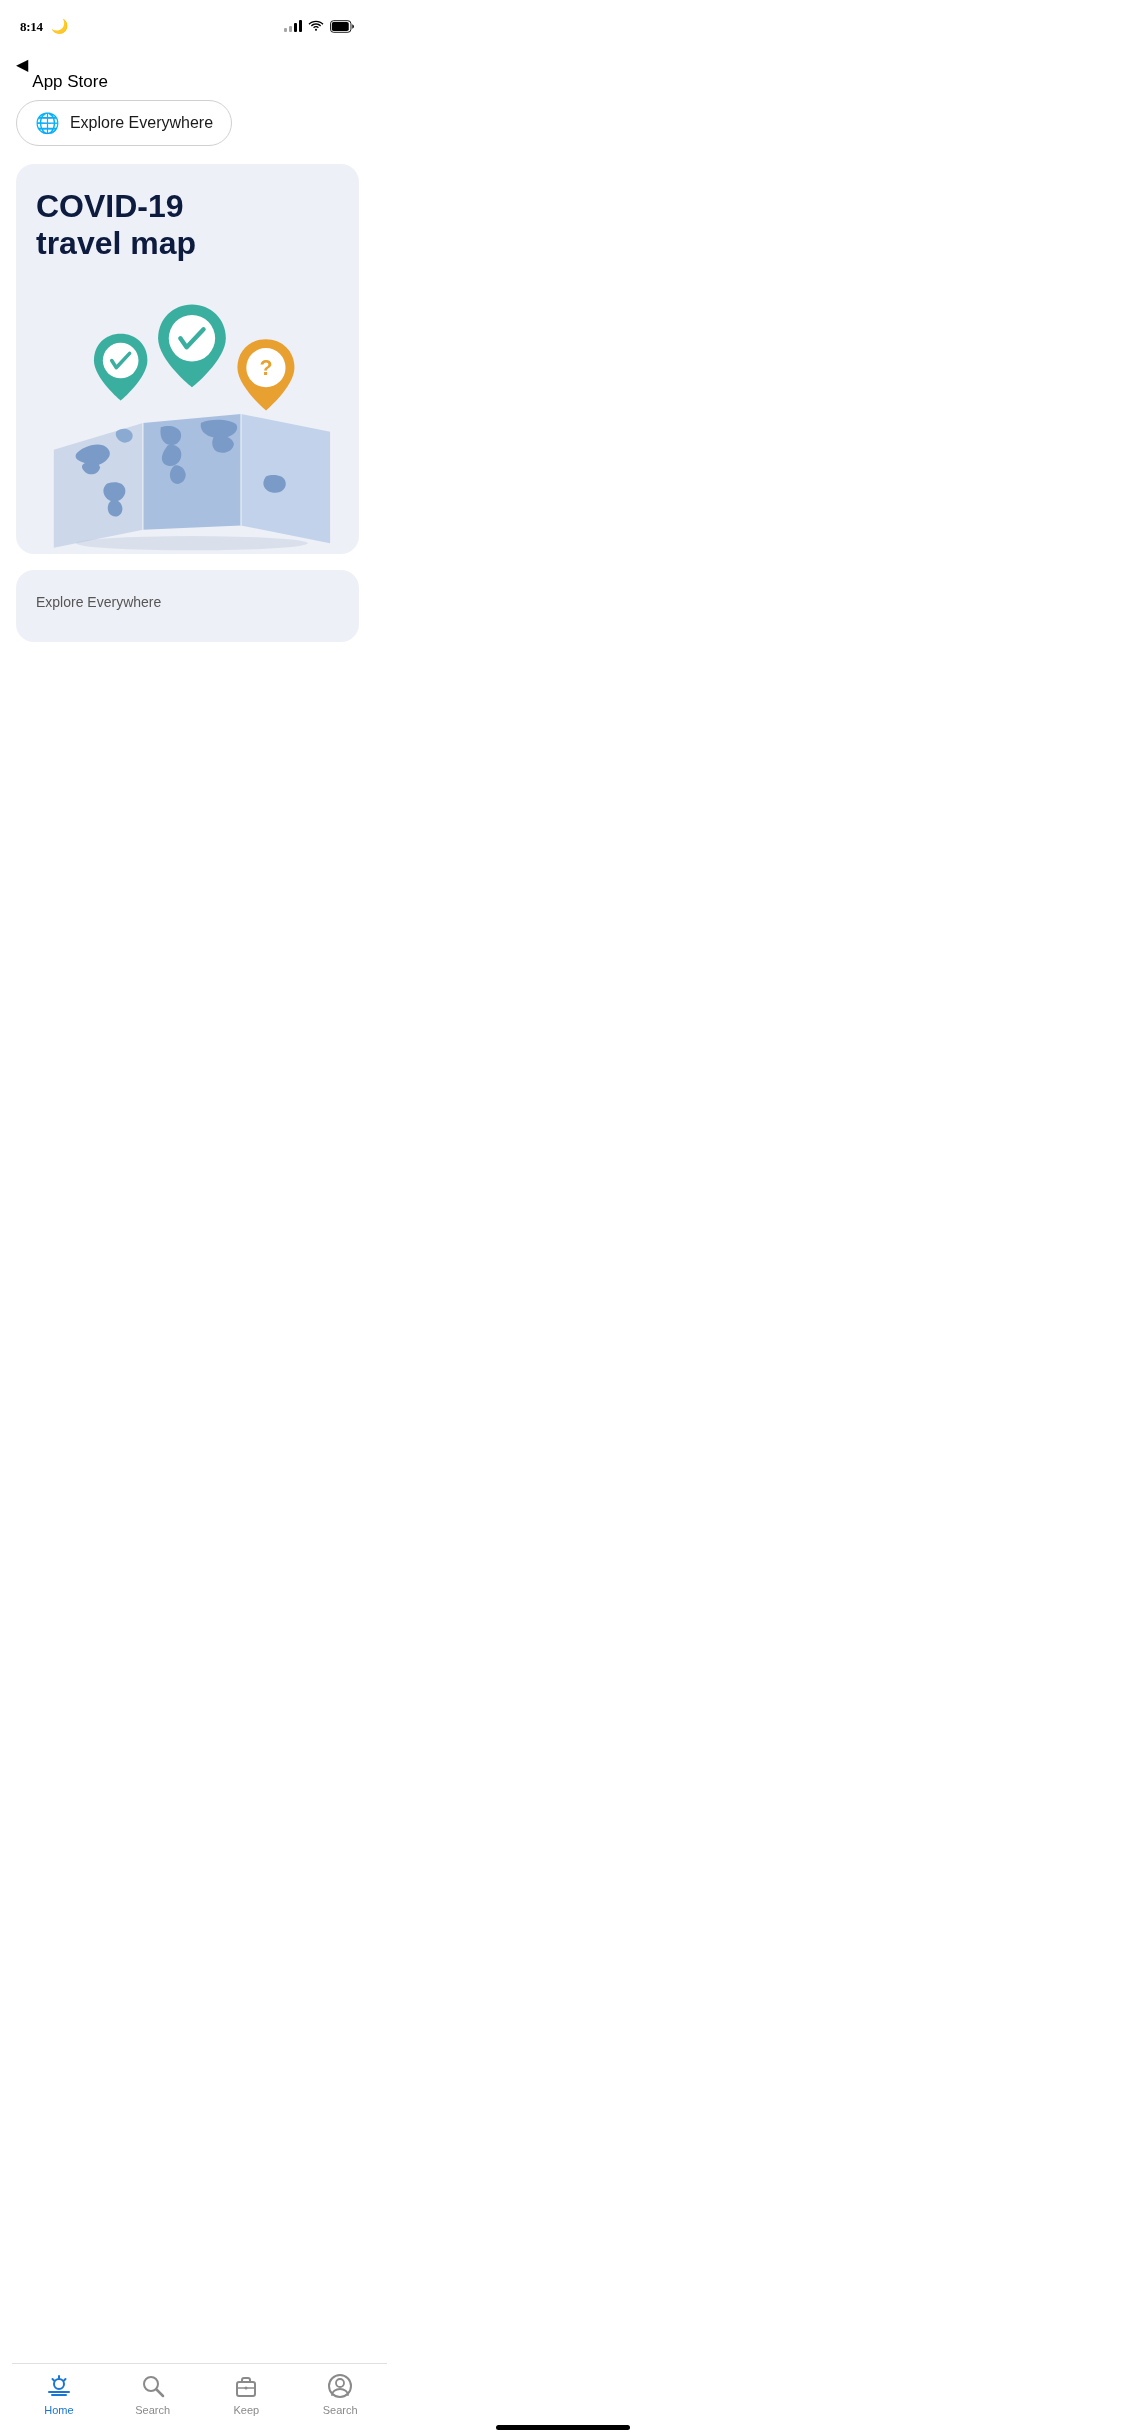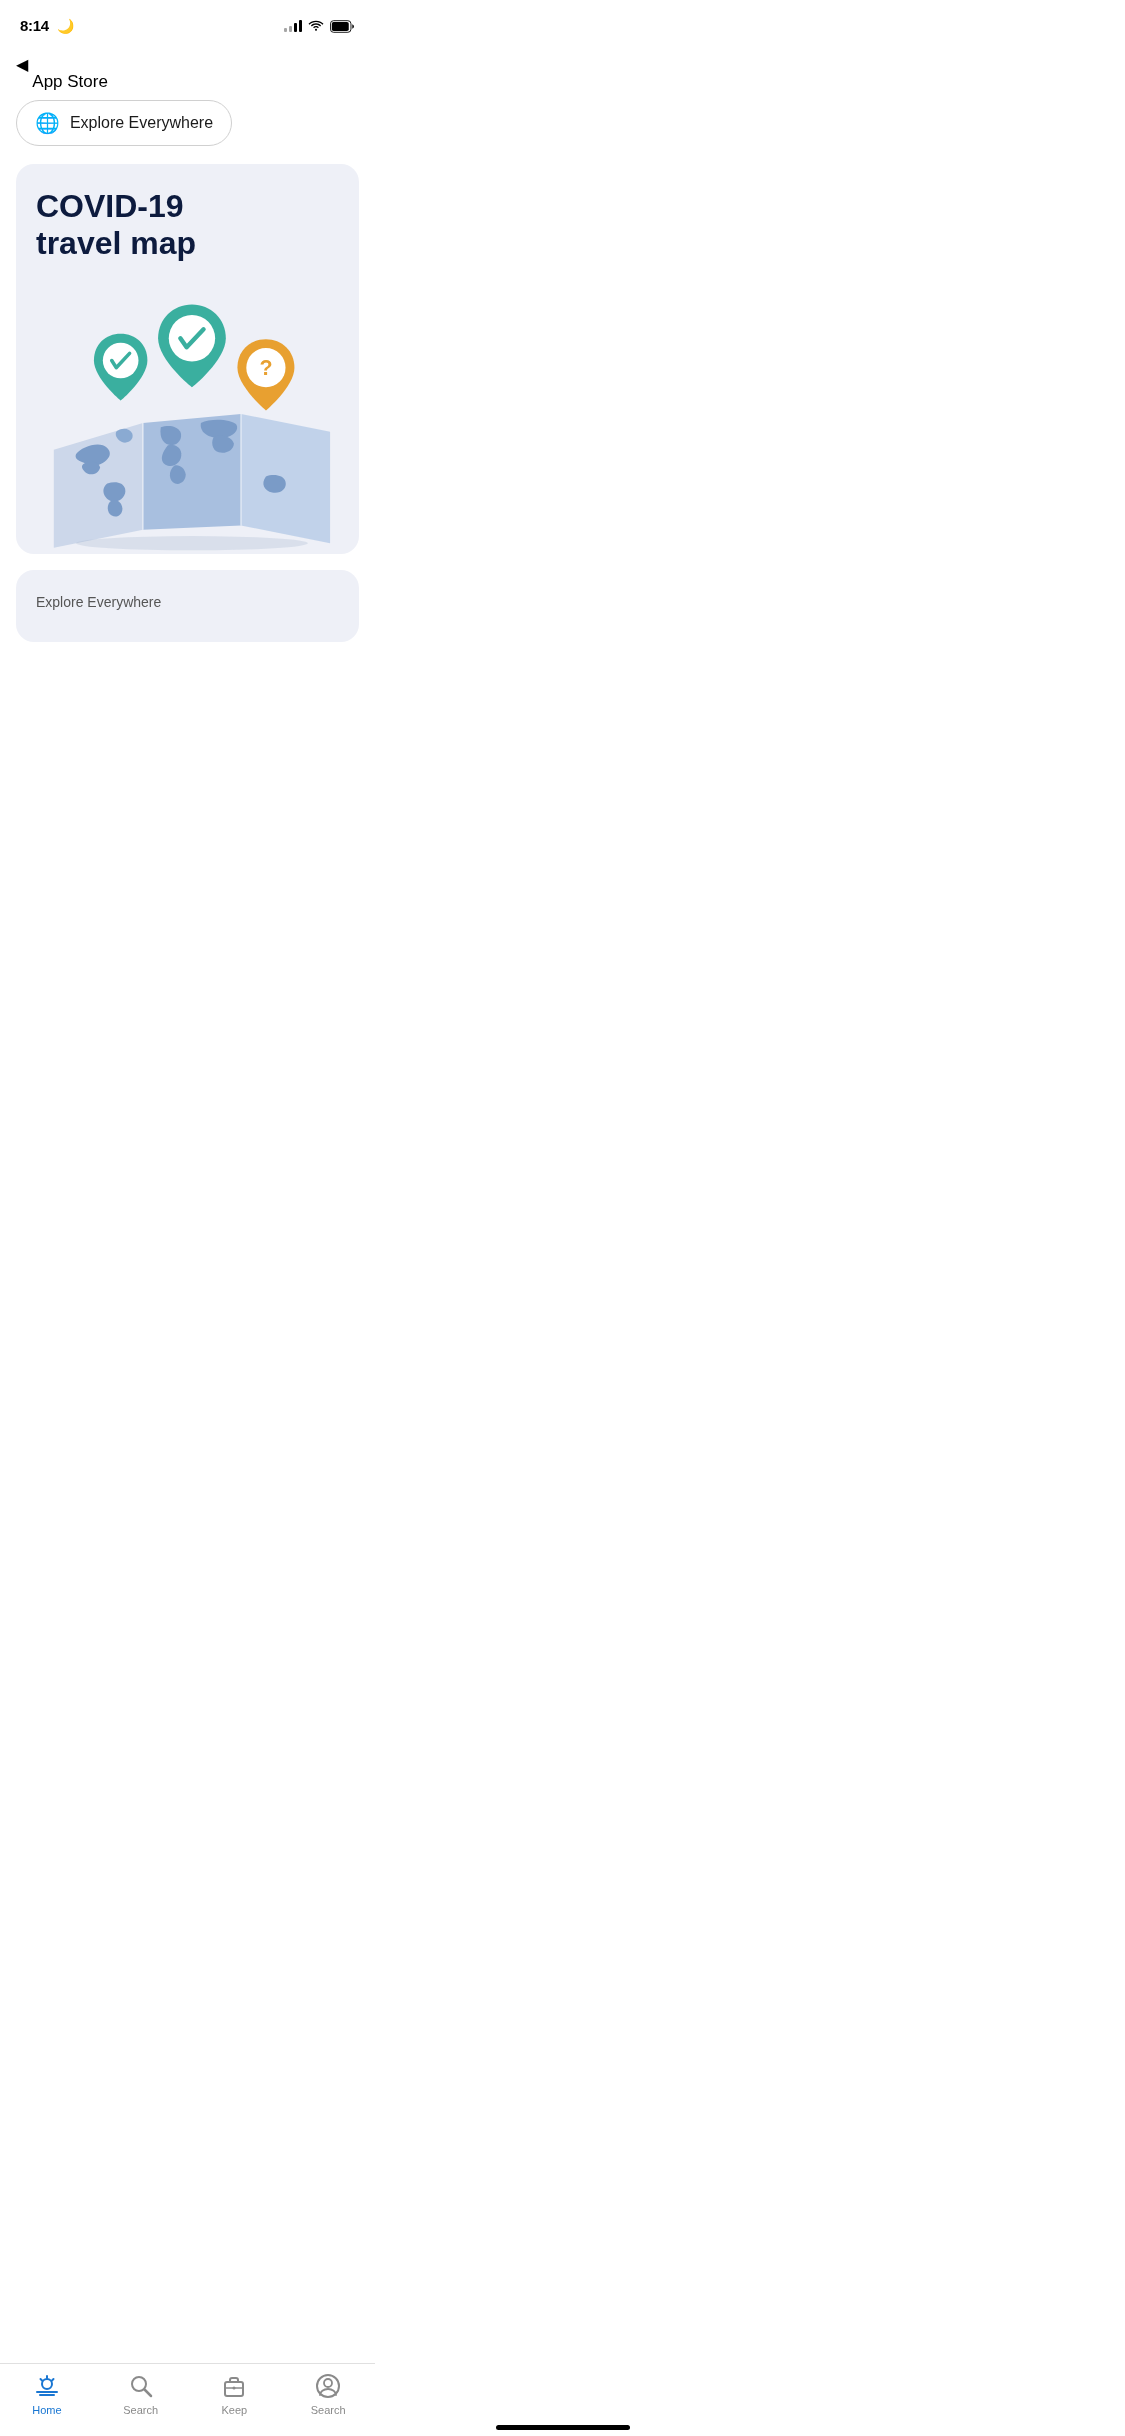--- a/index.html
+++ b/index.html
@@ -17,24 +17,25 @@
     
     .status-bar {
       display: flex;
       justify-content: space-between;
       align-items: center;
       padding: 14px 20px 6px 20px;
       height: 44px;
     }
 
     .status-time {
-      font-size: 15px;
+      font-size: 13px;
       font-weight: 600;
       color: #000;
       letter-spacing: -0.3px;
+      font-family: Liberation Serif, serif;
     }
 
     .status-icons {
       display: flex;
       align-items: center;
       gap: 6px;
     }
 
     .signal-bars {
       display: flex;
@@ -165,21 +166,21 @@
       font-size: 30px;
       font-weight: 800;
       color: #0d1b3e;
       line-height: 1.2;
     }
 
     
     .tab-bar {
       position: fixed;
       bottom: 0;
-      left: 0;
+      left: 12px;
       width: 375px;
       background: #fff;
       border-top: 1px solid #e0e0e0;
       display: flex;
       justify-content: space-around;
       align-items: center;
       padding: 8px 0 20px 0;
       z-index: 100;
     }
 

